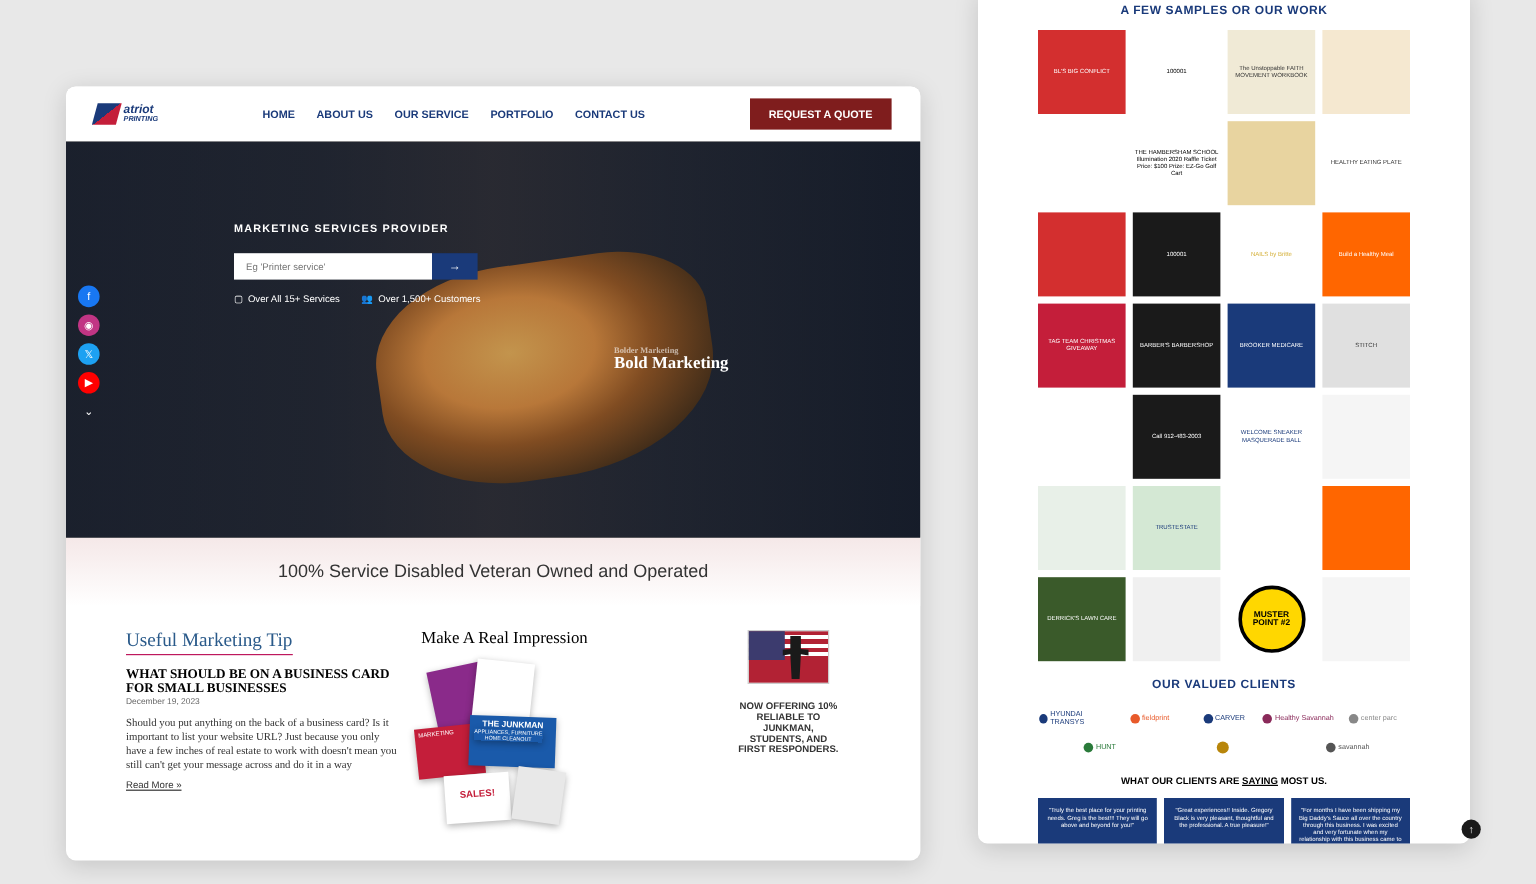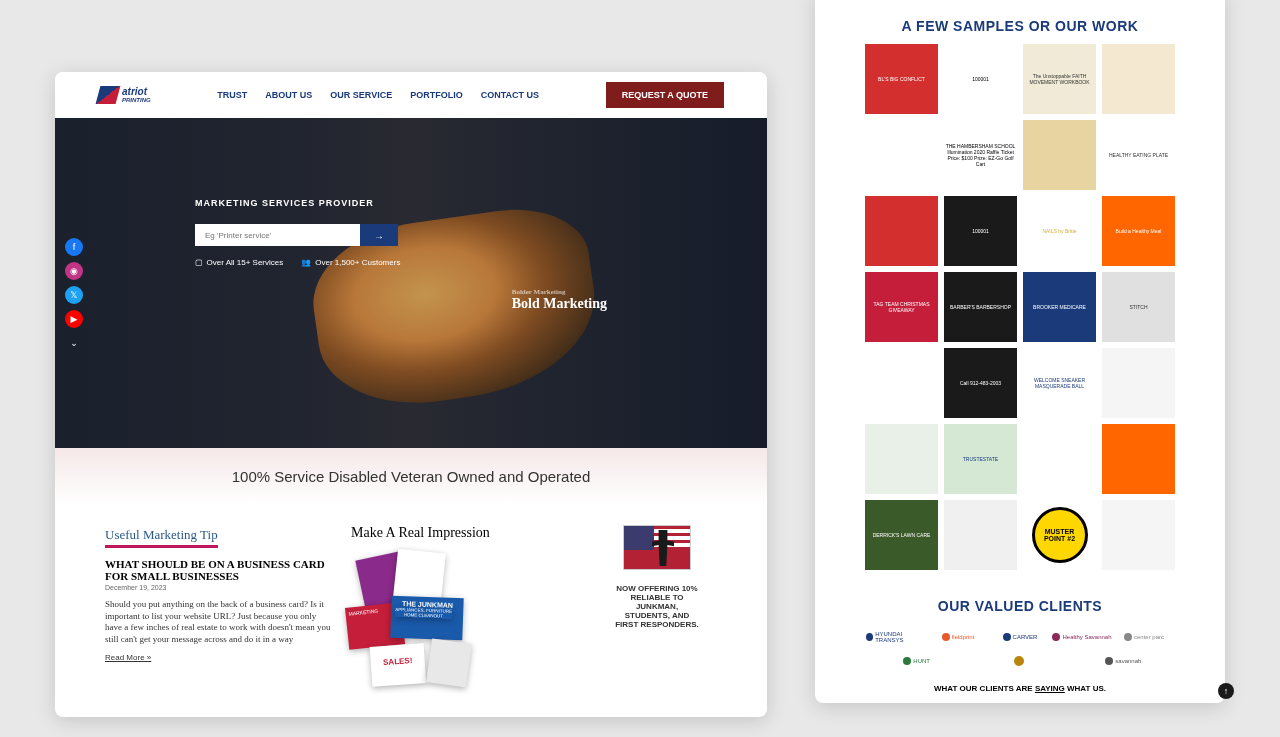--- a/index.html
+++ b/index.html
@@ -1,60 +1,60 @@
 <!DOCTYPE html>
 <html><head>
 <meta charset="utf-8">
 <style>
 *{box-sizing:border-box;margin:0;padding:0}
 body{font-family:Arial,sans-serif;background:#e8e8e8;width:1280px;height:737px;position:relative;overflow:hidden}
 .card{position:absolute;background:#fff;border-radius:8px;box-shadow:0 4px 20px rgba(0,0,0,0.15)}
 .card-left{left:55px;top:72px;width:712px;height:645px;overflow:hidden}
 .card-right{left:815px;top:-10px;width:410px;height:713px;overflow:hidden;font-size:8px}
-.nav{display:flex;align-items:center;justify-content:space-between;padding:10px 43px;background:#fff}
+.nav{display:flex;align-items:center;justify-content:space-between;padding:10px 24px;background:#fff}
 .logo{display:flex;align-items:center;gap:4px}
 .logo-mark{width:20px;height:18px;background:linear-gradient(135deg,#1a3a7a 50%,#c41e3a 50%);transform:skewX(-15deg)}
 .logo-text{font-size:8px;font-weight:bold;color:#1a3a7a;font-style:italic;line-height:1}
 .nav-links{display:flex;gap:18px;font-size:9px;font-weight:bold;color:#1a3a7a}
 .nav-links span{cursor:pointer}
 .quote-btn{background:#7f1d1d;color:#fff;padding:8px 16px;font-size:9px;font-weight:bold;border:none;cursor:pointer}
 .hero{position:relative;height:330px;background:linear-gradient(rgba(20,30,50,0.7),rgba(20,30,50,0.7)),linear-gradient(90deg,#2a2520 0%,#3a3228 30%,#5a4530 50%,#3a3228 70%,#1a1815 100%);overflow:hidden;color:#fff}
 .hero-img{position:absolute;left:260px;top:100px;width:280px;height:180px;background:radial-gradient(ellipse at 40% 40%,#d4a050 0%,#c8803a 30%,#8a5020 50%,#3a2815 80%);border-radius:40% 30% 50% 40%;transform:rotate(-8deg);opacity:0.9}
-.hero-content{position:absolute;left:140px;top:80px;z-index:2}
+.hero-content{position:absolute;left:140px;top:67px;z-index:2}
 .hero-overline{font-size:9px;font-weight:bold;letter-spacing:1px}
 .hero-title{font-size:24px;font-weight:bold;line-height:1.2;margin-top:8px;max-width:300px}
 .hero-sub{font-size:8px;margin-top:12px;max-width:220px}
 .search-row{display:flex;margin-top:16px}
 .search-in{width:165px;height:22px;border:none;padding:0 10px;font-size:8px}
 .search-btn{width:38px;height:22px;background:#1a3a7a;border:none;color:#fff;font-size:10px;cursor:pointer}
 .stats{display:flex;gap:18px;margin-top:12px;font-size:8px}
 .stats span{display:flex;align-items:center;gap:4px}
 .bold-mark{position:absolute;right:160px;top:170px;font-family:serif;font-size:14px;font-weight:bold;color:#fff}
 .socials{position:absolute;left:10px;top:120px;display:flex;flex-direction:column;gap:6px}
 .soc{width:18px;height:18px;border-radius:50%;display:flex;align-items:center;justify-content:center;color:#fff;font-size:9px}
 .banner{text-align:center;padding:20px;background:linear-gradient(180deg,#f5e8e8 0%,#fff 100%)}
 .banner h2{font-size:15px;color:#333;font-weight:500}
 .banner p{font-size:9px;color:#888;letter-spacing:2px;margin-top:6px}
 .content-row{display:flex;padding:20px 50px;gap:20px}
 .col{flex:1}
-.tip-head{font-family:serif;font-size:13px;color:#2a5a8a;border-bottom:3px solid #be185d;display:inline-block;padding-bottom:2px}
+.tip-head{font-family:serif;font-size:16px;color:#2a5a8a;border-bottom:1px solid #be185d;display:inline-block;padding-bottom:2px}
 .tip-title{font-family:'Times New Roman',serif;font-size:11px;font-weight:bold;margin-top:10px}
 .tip-date{font-size:7px;color:#666;margin-top:2px}
 .tip-body{font-family:serif;font-size:9px;color:#333;margin-top:8px;line-height:1.3}
 .readmore{font-size:8px;color:#333;text-decoration:underline;margin-top:6px;display:inline-block}
 .impress-head{font-family:'Times New Roman',serif;font-size:14px;margin-bottom:8px}
 .collage{position:relative;width:140px;height:150px}
 .collage div{position:absolute;box-shadow:0 2px 6px rgba(0,0,0,0.3)}
 .promo-col{text-align:center;font-size:8px;font-weight:bold;color:#333}
 .flag{width:68px;height:45px;margin:0 auto 14px;background:linear-gradient(180deg,#b22234 0%,#b22234 8%,#fff 8%,#fff 16%,#b22234 16%,#b22234 24%,#fff 24%,#fff 32%,#b22234 32%,#b22234 40%,#fff 40%,#fff 48%,#b22234 48%);position:relative;border:1px solid #ccc}
 .flag::before{content:"";position:absolute;left:0;top:0;width:30px;height:24px;background:#3c3b6e}
 .flag::after{content:"";position:absolute;left:28px;top:4px;width:22px;height:36px;background:#1a1a1a;clip-path:polygon(30% 0,70% 0,70% 30%,100% 32%,100% 45%,70% 42%,65% 100%,35% 100%,30% 42%,0 45%,0 32%,30% 30%)}
 
 
-.sec-title{text-align:center;font-size:14px;font-weight:bold;color:#1a3a7a;letter-spacing:0.5px;margin:28px 0 10px}
+.sec-title{text-align:center;font-size:10px;font-weight:bold;color:#1a3a7a;letter-spacing:0.5px;margin:14px 0 10px}
 .gallery{display:grid;grid-template-columns:repeat(4,1fr);gap:6px;padding:0 50px}
 .g{height:70px;background:#ddd;position:relative;overflow:hidden;font-size:5px;display:flex;align-items:center;justify-content:center;text-align:center}
 .clients{display:flex;flex-wrap:wrap;justify-content:space-around;padding:6px 50px;row-gap:10px}
 .client{width:60px;height:14px;font-size:6px;color:#555;display:flex;align-items:center;justify-content:center;gap:2px}
 .say{text-align:center;font-size:8px;font-weight:bold;margin:10px 0}
 .say u{text-decoration:underline}
 .testis{display:flex;gap:6px;padding:0 50px}
 .testi{flex:1;background:#1a3a7a;color:#fff;padding:8px 6px;font-size:5px;text-align:center;height:72px;display:flex;flex-direction:column;justify-content:space-between}
 .fab{position:absolute;right:46px;bottom:38px;width:16px;height:16px;border-radius:50%;background:#1a1a1a;color:#fff;display:flex;align-items:center;justify-content:center;font-size:9px}
 </style>
@@ -64,21 +64,21 @@
 <div class="card card-left">
   <div class="nav">
     <div class="logo">
       <div class="logo-mark"></div>
       <div>
         <div class="logo-text" style="font-size:10px">atriot</div>
         <div class="logo-text" style="font-size:6px">PRINTING</div>
       </div>
     </div>
     <div class="nav-links">
-      <span>TRUST</span>
+      <span>HOME</span>
       <span>ABOUT US</span>
       <span>OUR SERVICE</span>
       <span>PORTFOLIO</span>
       <span>CONTACT US</span>
     </div>
     <button class="quote-btn">REQUEST A QUOTE</button>
   </div>
 
   <div class="hero">
     <div class="hero-img"></div>
@@ -204,21 +204,21 @@
         <span style="width:10px;height:10px;border-radius:50%;background:#b8860b;display:inline-block"></span>
         <span></span>
       </div>
       <div class="client" style="color: rgb(85, 85, 85);">
         <span style="width:8px;height:8px;border-radius:50%;background:#555;display:inline-block"></span>
         <span>savannah</span>
       </div>
     </div>
 
   <div class="say">
-    <span>WHAT OUR CLIENTS ARE </span><u>SAYING</u><span> WHAT US.</span>
+    <span>WHAT OUR CLIENTS ARE </span><u>SAYING</u><span> MOST US.</span>
   </div>
   <div class="testis" id="testis">
       <div class="testi">
         <div>"Truly the best place for your printing needs. Greg is the best!!! They will go above and beyond for you!"</div>
       </div>
       <div class="testi">
         <div>"Great experiences!! Inside. Gregory Black is very pleasant, thoughtful and the professional. A true pleasure!"</div>
       </div>
       <div class="testi">
         <div>"For months I have been shipping my Big Daddy's Sauce all over the country through this business. I was excited and very fortunate when my relationship with this business came to life. They put together a reasonably great price for all my packaging of labels and cards containing my Sauce story. This was an amazing experience. Thanks Patriot Printing."</div>

